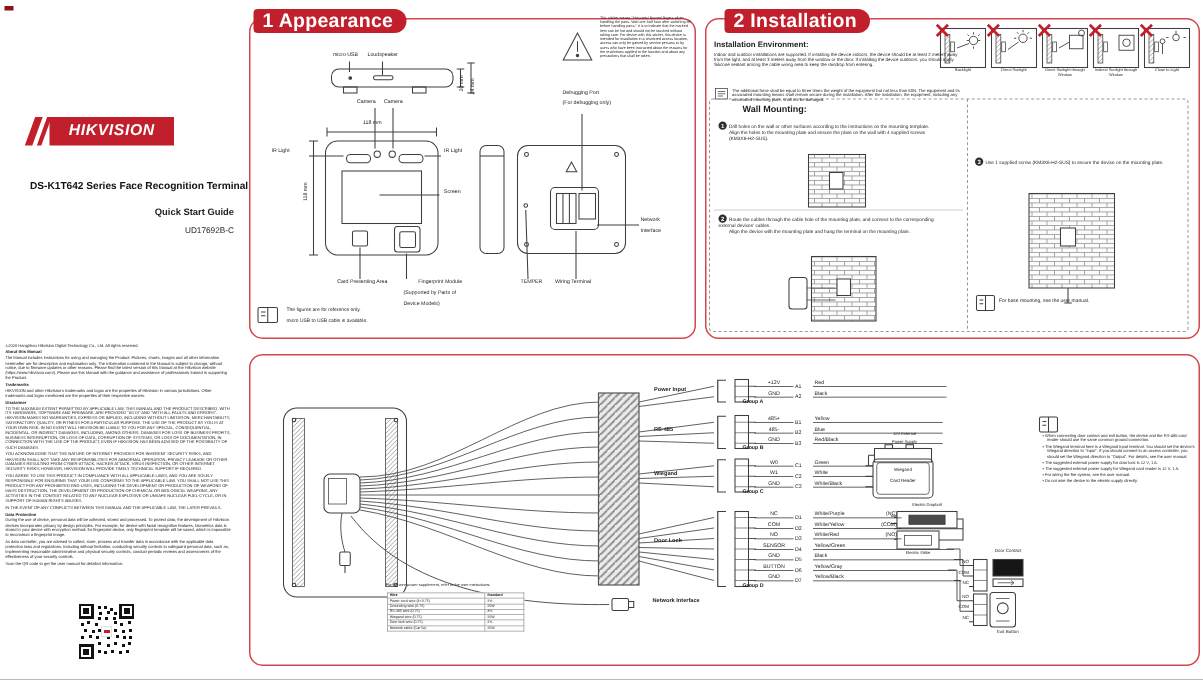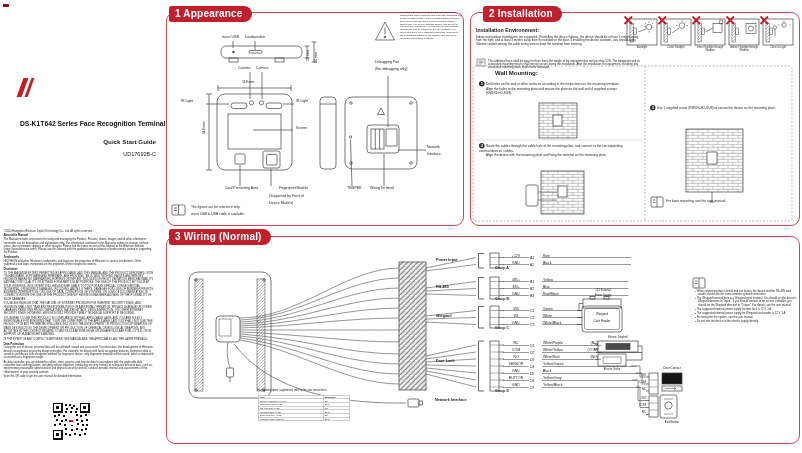--- a/index.html
+++ b/index.html
@@ -1,21 +1,21 @@
 <!DOCTYPE html>
 <html><head>
 <meta charset="utf-8">
 <style>
   :root{--red:#c01f2b;--bred:#d4474d;--ink:#1d1d1d;--ln:#3f3f3f}
   html,body{margin:0;padding:0;background:#888}
   #page{position:relative;width:802px;height:453px;background:#fff;overflow:hidden;
         font-family:"Liberation Sans",sans-serif;color:var(--ink)}
   #art{position:absolute;left:0;top:0;z-index:2}
   .secbox{position:absolute;border:1.5px solid var(--bred);border-radius:9px;z-index:1}
-  .pill{position:absolute;background:var(--red);color:#fff;font-weight:bold;font-size:10px;
+  .pill{position:absolute;background:var(--red);color:#fff;font-weight:bold;font-size:13px;
         line-height:16px;padding:0 9px 0 6px;border-radius:3px 9px 9px 3px;z-index:5;letter-spacing:.2px}
   .x2{position:absolute;left:0;top:0;width:1604px;height:906px;transform:scale(.5);
       transform-origin:0 0;z-index:6;pointer-events:none}
   .lb{position:absolute;white-space:nowrap;font-weight:normal;font-style:normal;font-size:7px;color:var(--ink)}
   .bd{font-weight:bold}
   .ctr{text-align:center;white-space:normal}
   .rot{transform:rotate(-90deg);transform-origin:0 0}
   .blk{position:absolute;white-space:normal;font-size:6px;line-height:1.16;color:var(--ink)}
   
   .lgbar{position:absolute;background:var(--red);transform:skewX(-20deg)}
@@ -333,24 +333,26 @@
       </g>
     </g>
   </svg>
 
   <div class="secbox" style="left:166px;top:12px;width:296px;height:212px"></div>
   <div class="secbox" style="left:470px;top:12px;width:328px;height:212px"></div>
   <div class="secbox" style="left:166px;top:236px;width:632px;height:206px"></div>
 
   <div class="pill" style="left:169px;top:6px"><span>1 Appearance</span></div>
   <div class="pill" style="left:483px;top:6px"><span>2 Installation</span></div>
-  <div class="pill" style="left:169px;top:229px"><span>3 Wiring (Normal)</span></div>
 
   <div class="lgbar" style="left:20px;top:78px;width:5px;height:19px"></div>
   <div class="lgbar" style="left:28px;top:78px;width:2.5px;height:19px"></div>
+  <div class="lgbox" style="left:33px;top:78px;width:83px;height:19px">
+    <span>HIKVISION</span>
+  </div>
 
   <svg width="38" height="38" style="position:absolute;left:52px;top:402px;z-index:3" viewBox="0 0 38 38" shape-rendering="crispEdges">
     <rect width="38" height="38" fill="#fff"></rect>
     <g fill="none" stroke="#111" stroke-width="1.6">
       <rect x="1.3" y="1.3" width="8.4" height="8.4"></rect>
       <rect x="28.3" y="1.3" width="8.4" height="8.4"></rect>
       <rect x="1.3" y="28.3" width="8.4" height="8.4"></rect>
     </g>
     <g fill="#111">
       <rect x="3.6" y="3.6" width="3.8" height="3.8"></rect>

